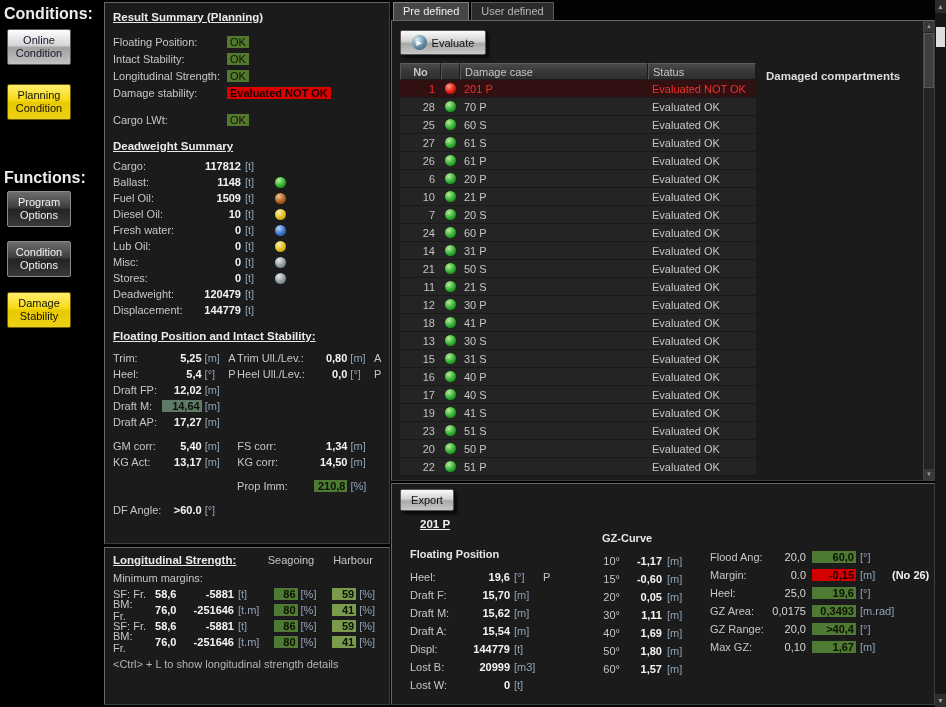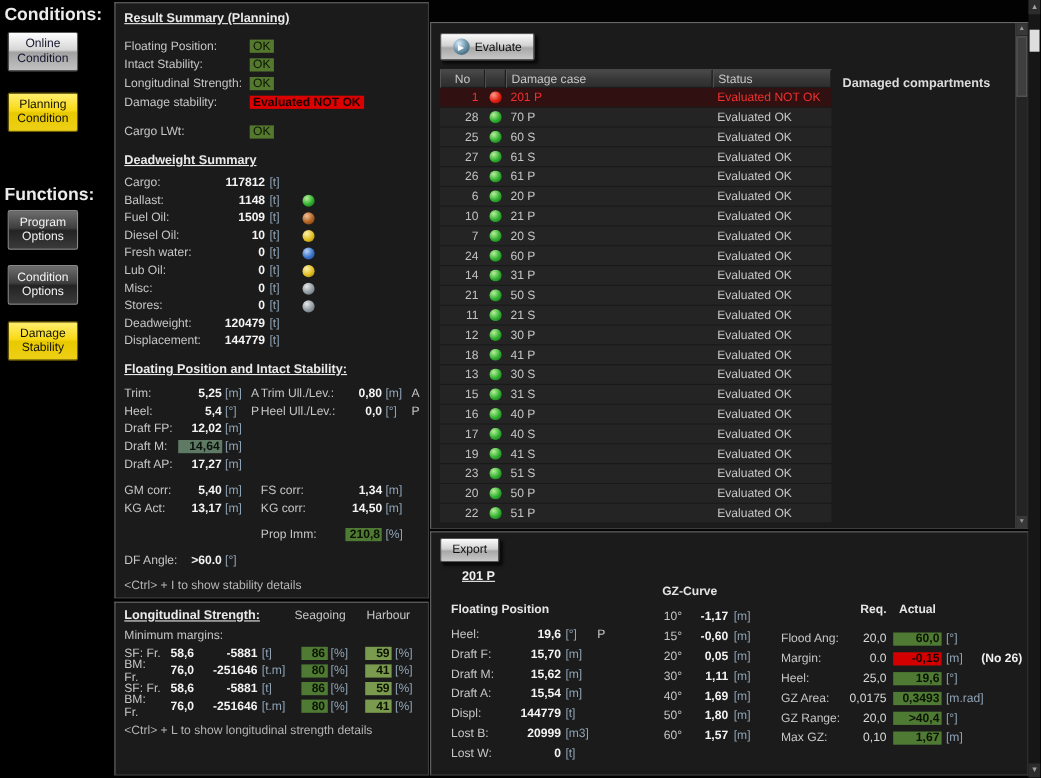--- a/index.html
+++ b/index.html
@@ -96,21 +96,21 @@
   .eval-btn{position:absolute;left:8px;top:9px;width:86px;height:25px;}
   .eval-icon{width:15px;height:15px;border-radius:50%;background:radial-gradient(circle at 35% 30%,#d8ecf8,#6a92a8 50%,#2a4a5c);
              display:flex;align-items:center;justify-content:center;font-size:7px;color:#fff;}
   .export-btn{position:absolute;left:8px;top:5px;width:54px;height:22px;}
 
   
   .dtable{position:absolute;left:8px;top:42px;width:356px;}
   .thead{display:flex;height:17px;}
   .th{background:linear-gradient(180deg,#4a4a4a,#383838 50%,#2e2e2e);border:1px solid #1c1c1c;border-top-color:#5c5c5c;border-left-color:#555;
       color:#c6c6c6;display:flex;align-items:center;}
-  .th-no{width:41px;justify-content:center;}
+  .th-no{width:41px;justify-content:center;font-weight:bold;}
   .th-gap{width:19px;}
   .th-case{width:188px;padding-left:4px;}
   .th-status{width:108px;padding-left:4px;}
   .trow{display:flex;height:18px;background:#242424;border-bottom:1px solid #191919;align-items:center;}
   .td{overflow:hidden;white-space:nowrap;}
   .td.num{width:41px;text-align:right;padding-right:6px;color:#c2c2c2;}
   .td.dotc{width:19px;display:flex;justify-content:center;}
   .td.case{width:188px;padding-left:4px;}
   .td.status{width:108px;padding-left:4px;}
   .dot{width:11px;height:11px;border-radius:50%;}
@@ -350,21 +350,20 @@
         <span class="l1">DF Angle:</span>
         <span class="v1">&gt;60.0</span>
         <span class="u1 unit">[°]</span>
         <span class="s1"></span>
         <span class="l2"></span>
         <span class="v2"></span>
         <span class="u2 unit"></span>
         <span class="s2"></span>
       </div>
 
-    <div class="hint">&lt;Ctrl&gt; + I to show stability details</div>
   </div>
 
   <div class="panel panel-mid-bottom">
     <div class="str-head">
       <span class="sec-title">Longitudinal Strength:</span>
       <span class="sg">Seagoing</span>
       <span class="hb">Harbour</span>
     </div>
     <div class="str-sub">Minimum margins:</div>
     <div class="str-row">
@@ -403,20 +402,24 @@
         <span class="sv">-251646</span>
         <span class="su unit">[t.m]</span>
         <span class="pct pct-sea">80</span>
         <span class="su2 unit">[%]</span>
         <span class="pct pct-har">41</span>
         <span class="su2 unit">[%]</span>
       </div>
     <div class="hint">&lt;Ctrl&gt; + L to show longitudinal strength details</div>
   </div>
 
+  <div class="tabs">
+    <div class="tab active">Pre defined</div>
+    <div class="tab inactive">User defined</div>
+  </div>
 
   <div class="panel panel-right-top">
     <button class="btn3d eval-btn">
       <span class="eval-icon">
           <span>▶</span>
         </span>
       <span>Evaluate</span>
     </button>
 
     <div class="dtable">
@@ -702,25 +705,20 @@
           <span class="unit">[m]</span>
         </div>
         <div class="gz-row">
           <span class="ang">60°</span>
           <span class="val">1,57</span>
           <span class="unit">[m]</span>
         </div>
     </div>
 
     <div class="cr-group">
-      <div class="cr-head">
-        <span class="sp"></span>
-        <span class="rh">Req.</span>
-        <span class="ah">Actual</span>
-      </div>
       <div class="cr-row">
           <span class="lbl">Flood Ang:</span>
           <span class="req">20,0</span>
           <span class="act hl-green">60,0</span>
           <span class="unit">[°]</span>
           <span class="note"></span>
         </div>
         <div class="cr-row">
           <span class="lbl">Margin:</span>
           <span class="req">0.0</span>

